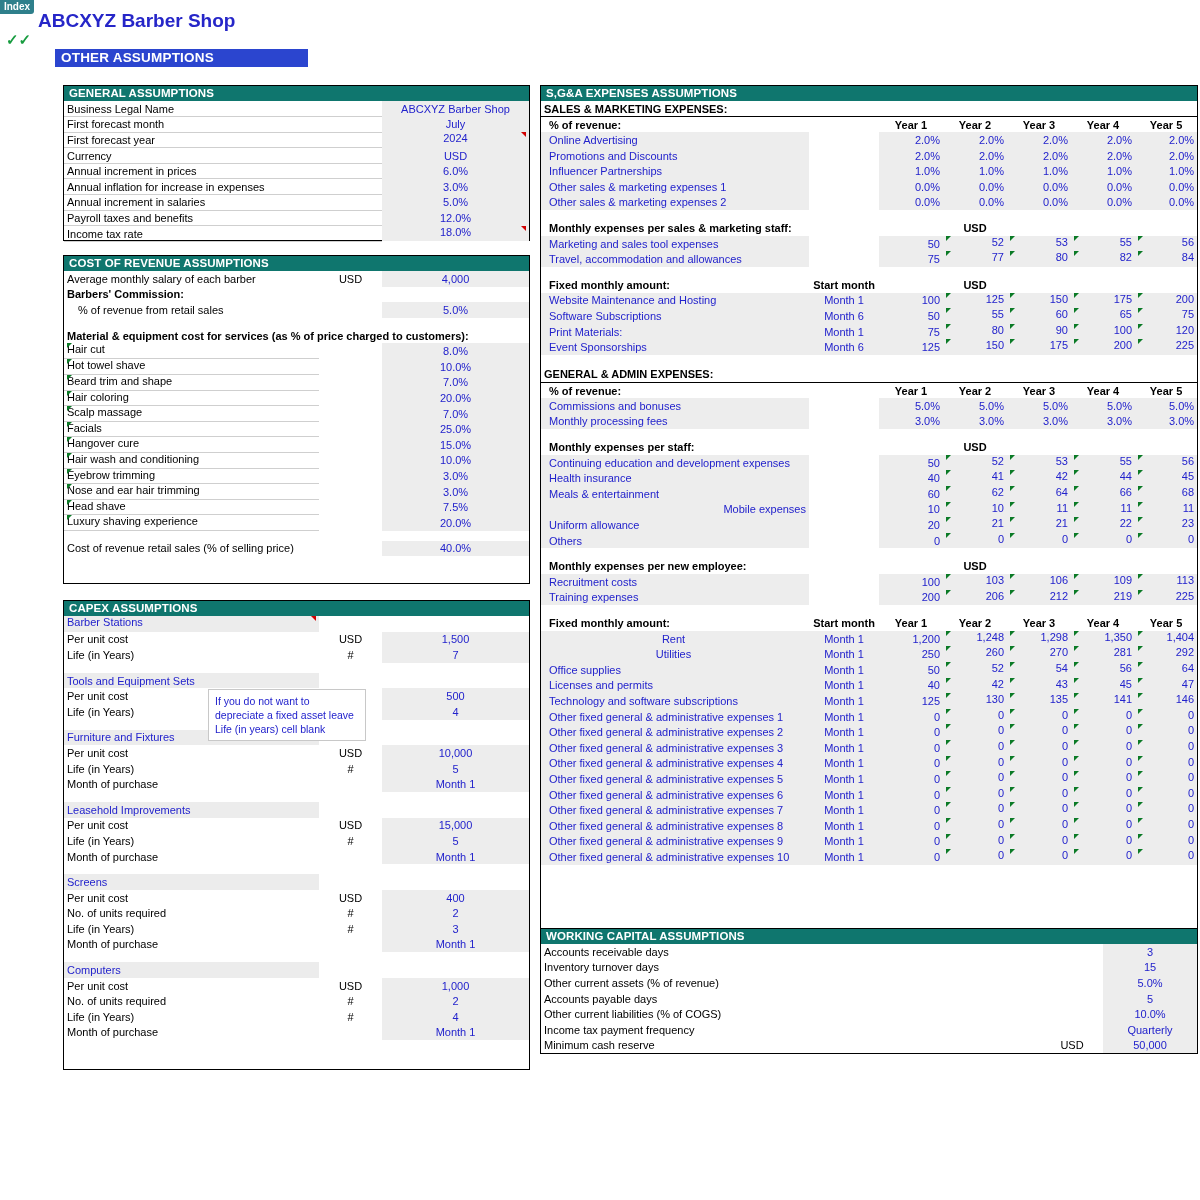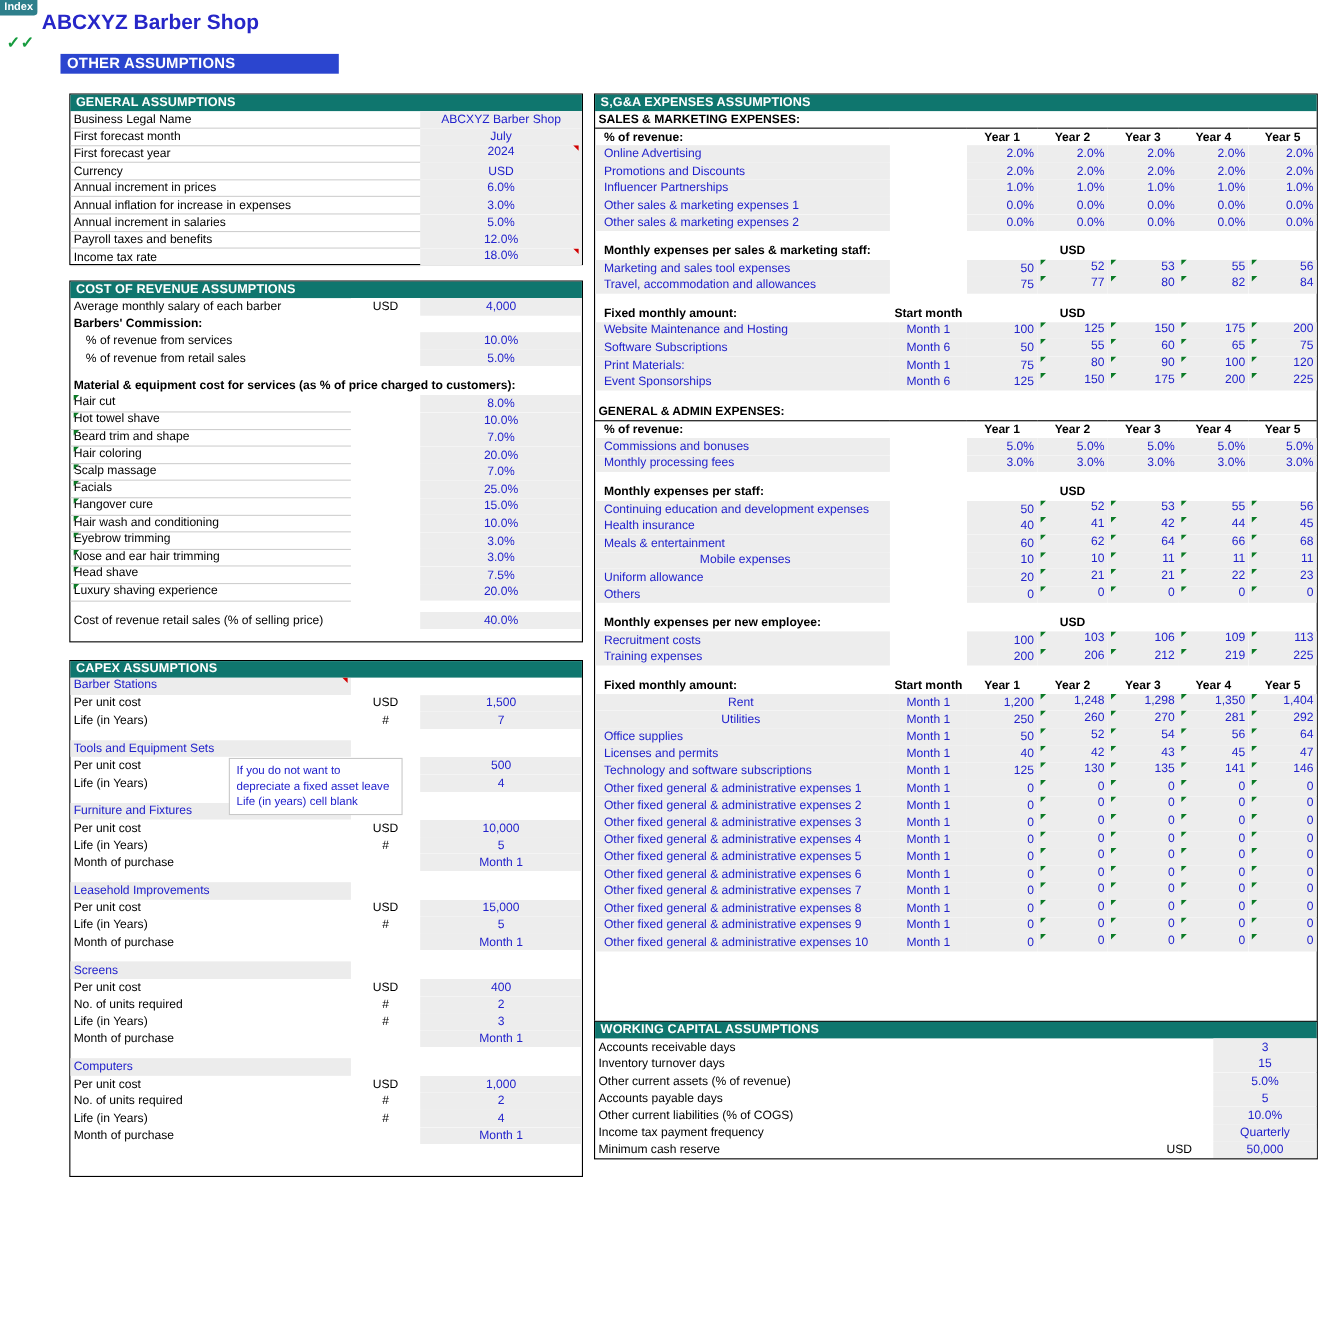--- a/index.html
+++ b/index.html
@@ -157,25 +157,20 @@
       <tbody id="cor-body">
           <tr>
             <td class="lbl">Average monthly salary of each barber</td>
             <td class="unit-box">USD</td>
             <td class="inp">4,000</td>
           </tr>
           <tr>
             <td class="lbl lbl-b" colspan="3">Barbers' Commission:</td>
           </tr>
           <tr>
-            <td class="lbl indent">% of revenue from services</td>
-            <td></td>
-            <td class="inp">10.0%</td>
-          </tr>
-          <tr>
             <td class="lbl indent">% of revenue from retail sales</td>
             <td></td>
             <td class="inp">5.0%</td>
           </tr>
           <tr>
             <td colspan="3" style="height:10px"></td>
           </tr>
           <tr>
             <td class="lbl lbl-b" colspan="3">Material &amp; equipment cost for services (as % of price charged to customers):</td>
           </tr>
@@ -712,21 +707,21 @@
               <div class="cellwrap"><span>64</span><div class="greenmark"></div></div>
             </td>
             <td class="inp inp-r">
               <div class="cellwrap"><span>66</span><div class="greenmark"></div></div>
             </td>
             <td class="inp inp-r">
               <div class="cellwrap"><span>68</span><div class="greenmark"></div></div>
             </td>
           </tr>
           <tr>
-            <td class="inp inp-r" style="text-align:center;padding-left:8px">Mobile expenses</td>
+            <td class="inp inp-r" style="text-align:right;padding-left:8px">Mobile expenses</td>
             <td></td>
             <td class="inp inp-r">10</td>
             <td class="inp inp-r">
               <div class="cellwrap"><span>10</span><div class="greenmark"></div></div>
             </td>
             <td class="inp inp-r">
               <div class="cellwrap"><span>11</span><div class="greenmark"></div></div>
             </td>
             <td class="inp inp-r">
               <div class="cellwrap"><span>11</span><div class="greenmark"></div></div>

